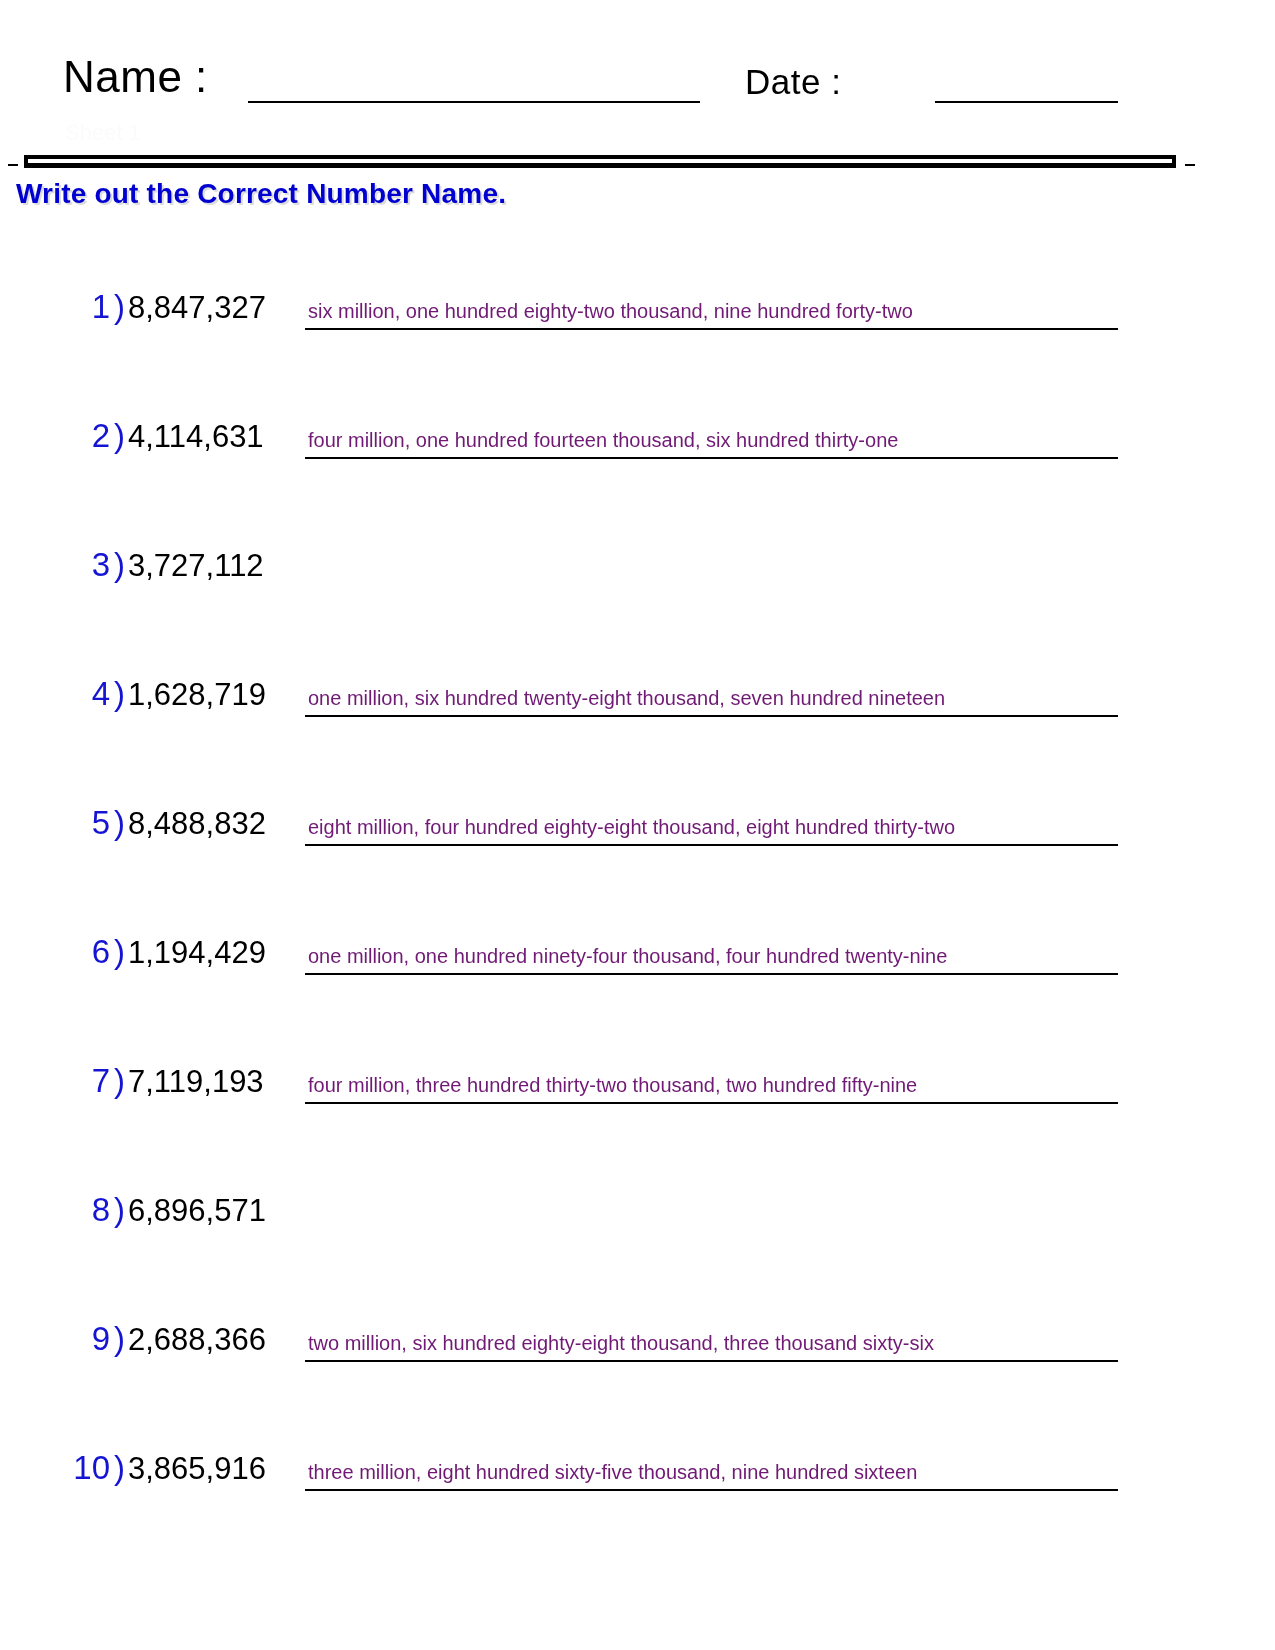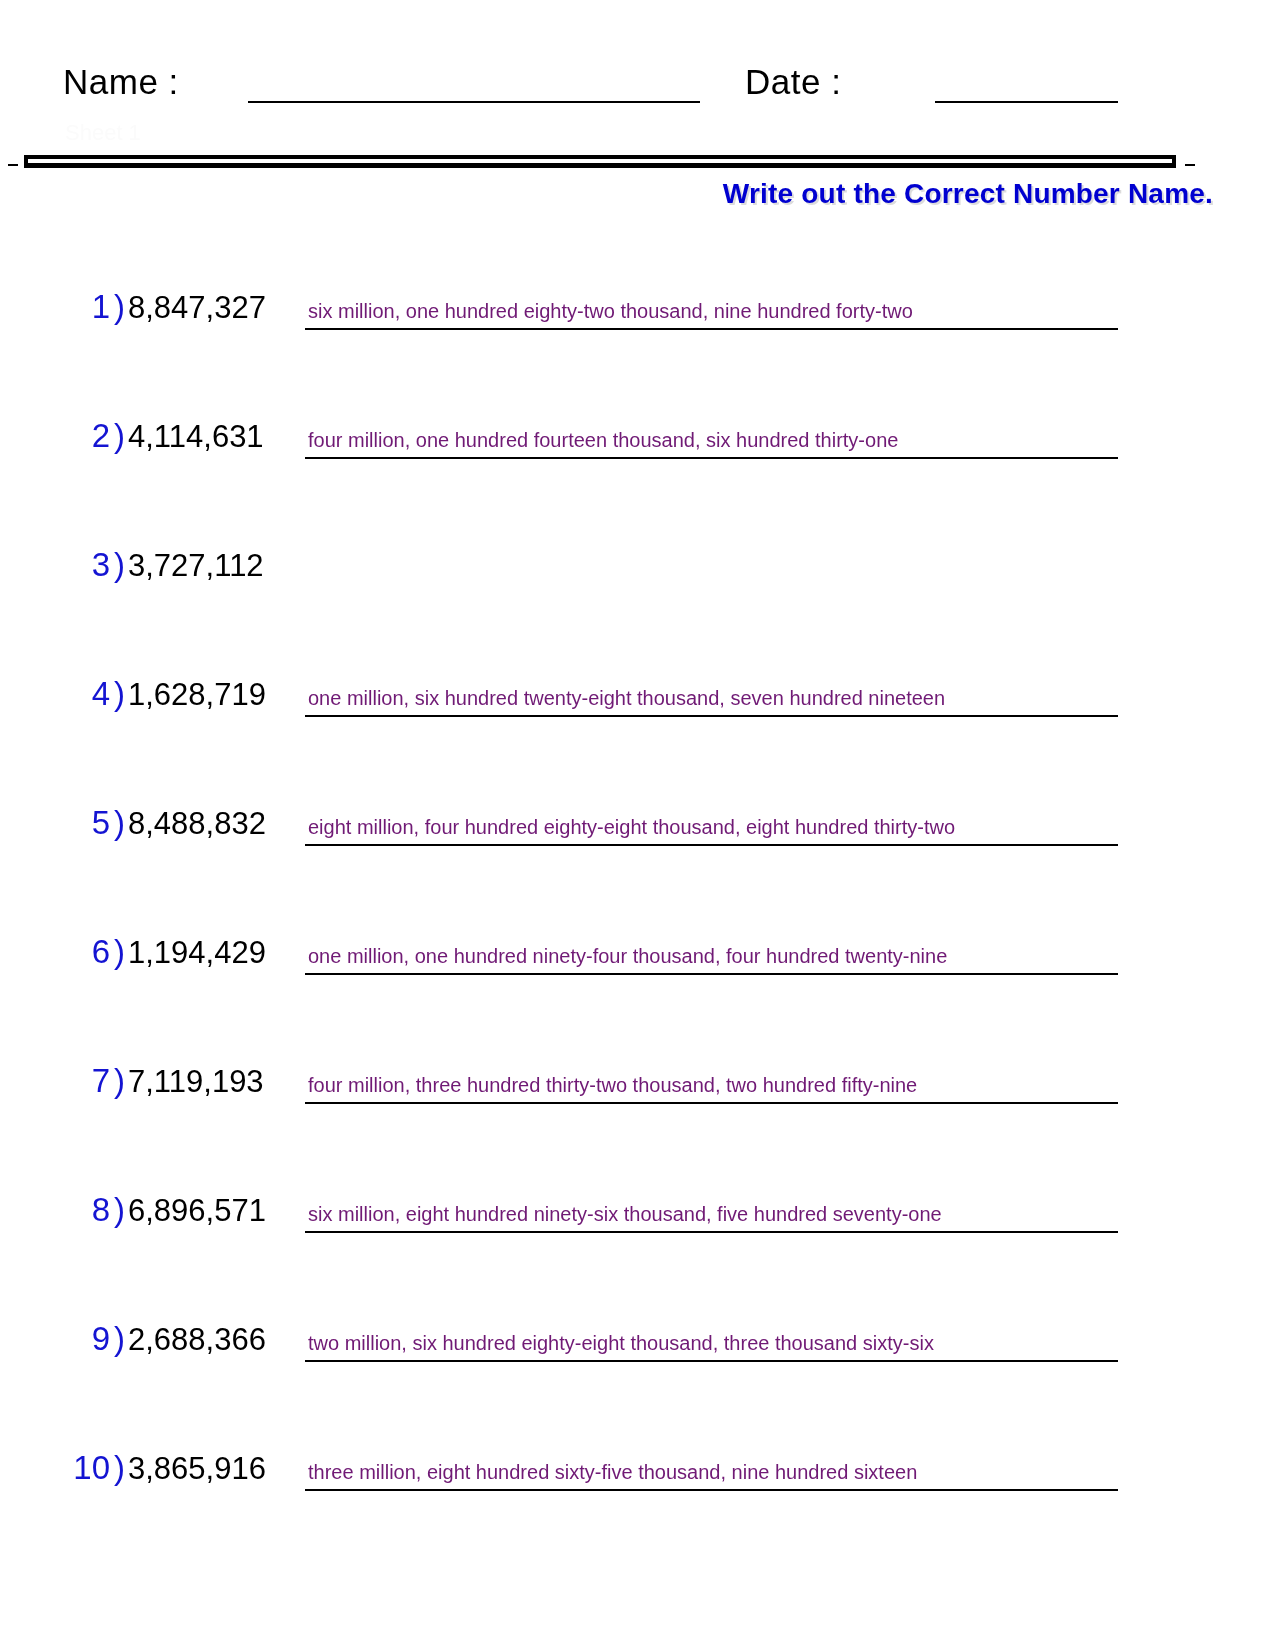--- a/index.html
+++ b/index.html
@@ -23,21 +23,21 @@
     left: 0;
     width: 1275px;
     height: 60px;
     display: flex;
     align-items: flex-end;
   }
   .name-label {
     position: absolute;
     left: 63px;
     bottom: 6px;
-    font-size: 35px;
+    font-size: 44px;
     letter-spacing: 0.5px;
     white-space: nowrap;
     text-align: right;
   }
   .name-rule {
     position: absolute;
     left: 248px;
     bottom: 5px;
     width: 452px;
     height: 0;
@@ -112,23 +112,23 @@
     top: 9px;
     width: 10px;
     height: 2px;
     background: #000000;
   }
 
   
   .worksheet-title {
     position: absolute;
     top: 178px;
-    left: 8px;
+    left: 16px;
     width: 1205px;
-    text-align: right;
+    text-align: left;
     font-size: 28px;
     font-weight: bold;
     color: #0000d0;
     text-shadow: 2px 2px 0 #dcdcdc;
     letter-spacing: 0.2px;
   }
 
   
   .problems {
     position: absolute;
@@ -264,23 +264,20 @@
     <span class="problem-number">7,119,193</span>
     <span class="answer-slot">
       <span class="answer-text">four million, three hundred thirty-two thousand, two hundred fifty-nine</span>
     </span>
   </div>
 
   <div class="problem-row">
     <span class="problem-index">8</span>
     <span class="problem-paren">)</span>
     <span class="problem-number">6,896,571</span>
-    <span class="answer-slot">
-      <span class="answer-text">six million, eight hundred ninety-six thousand, five hundred seventy-one</span>
-    </span>
   </div>
 
   <div class="problem-row">
     <span class="problem-index">9</span>
     <span class="problem-paren">)</span>
     <span class="problem-number">2,688,366</span>
     <span class="answer-slot">
       <span class="answer-text">two million, six hundred eighty-eight thousand, three thousand sixty-six</span>
     </span>
   </div>

